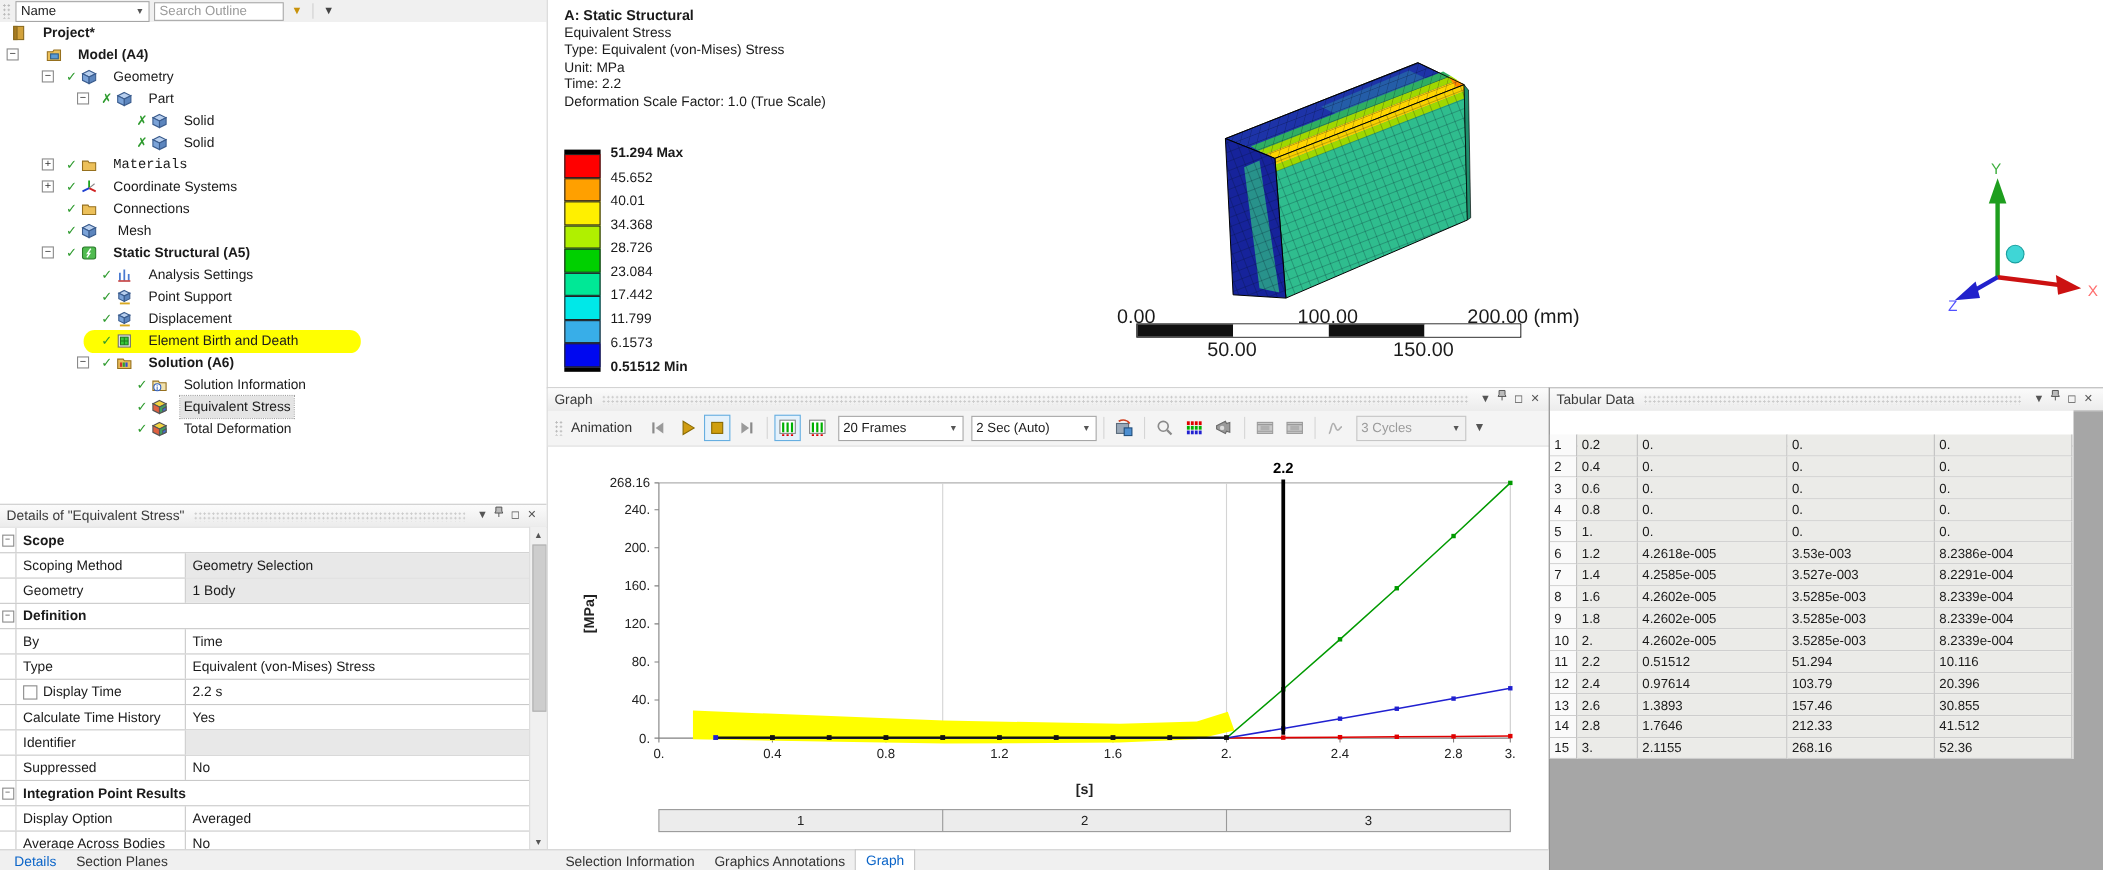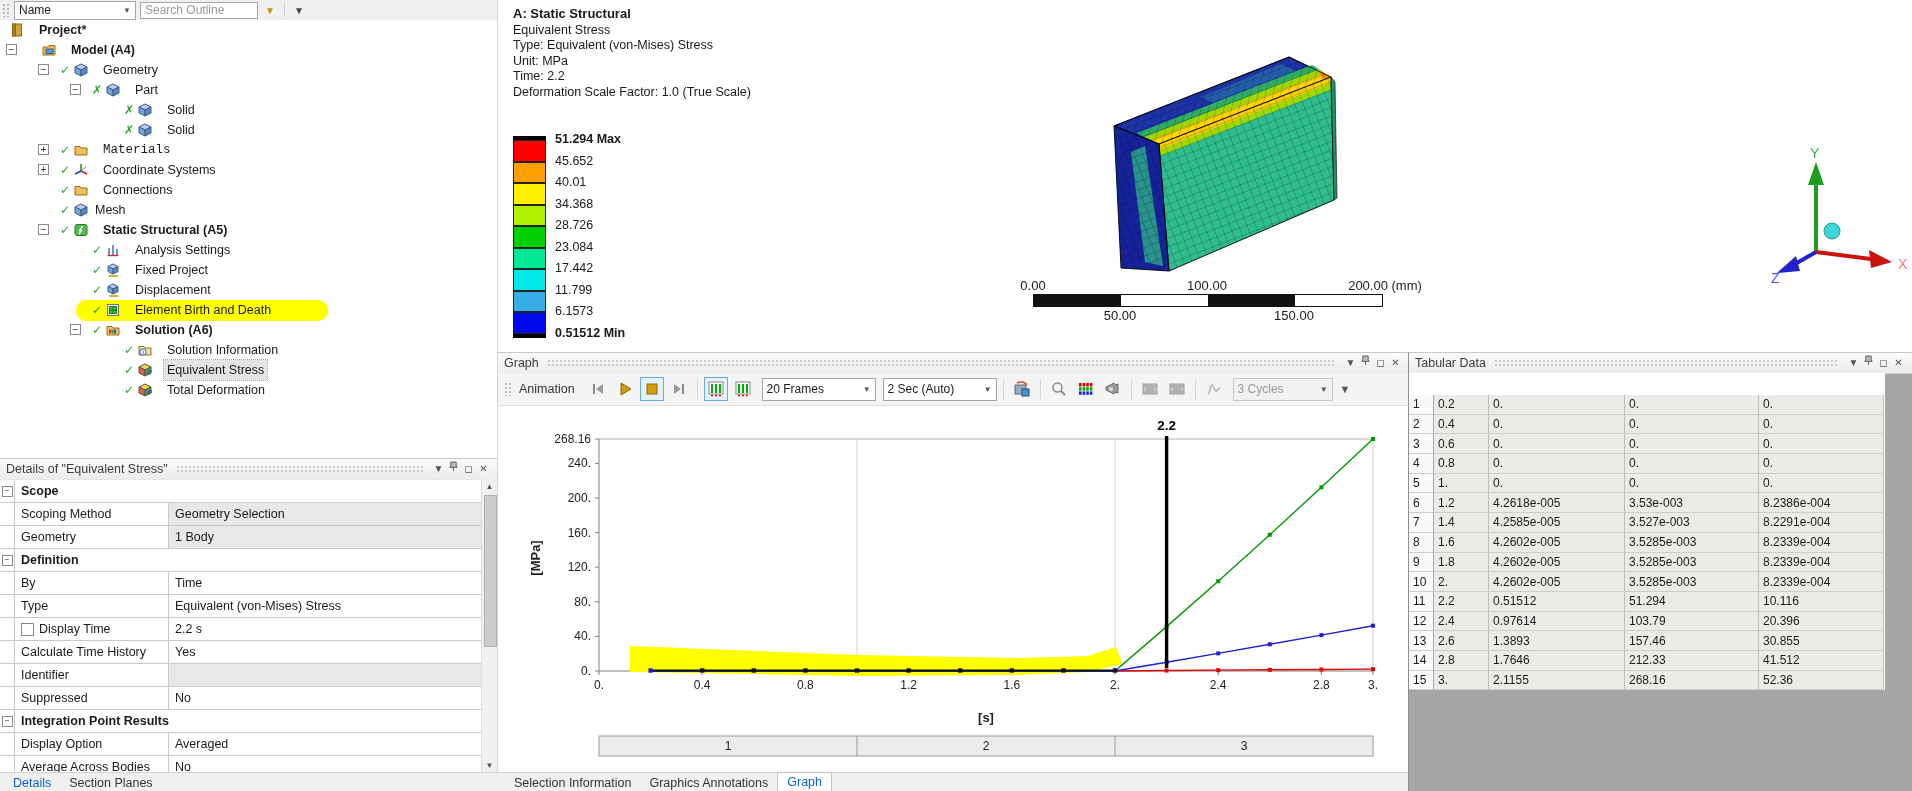--- a/index.html
+++ b/index.html
@@ -71,21 +71,21 @@
   
   #viewport{position:absolute;left:497px;top:0;width:1415px;height:352px;background:#fff;border-left:1px solid #d5d5d5;}
   #annotation{position:absolute;left:15px;top:6px;font-size:12.5px;line-height:15.5px;}
   #annotation .t{font-weight:bold;font-size:13px;margin-bottom:1px;}
   #color-scale{position:absolute;left:15px;top:136px;width:150px;height:215px;}
   #color-scale .cap{position:absolute;left:0;width:33px;height:4px;background:#000;}
   #color-scale .band{position:absolute;left:0;width:33px;box-sizing:border-box;border:0.5px solid #222;}
   #color-scale .clabel{position:absolute;left:42px;font-size:12.5px;white-space:nowrap;}
   #color-scale .clabel.b{font-weight:bold;}
   #model-svg{position:absolute;left:583px;top:40px;}
-  #ruler{position:absolute;left:515px;top:278px;width:400px;height:48px;font-size:13px;}
+  #ruler{position:absolute;left:515px;top:278px;width:400px;height:48px;font-size:18px;}
   .r-lab{position:absolute;transform:translateX(-50%);white-space:nowrap;}
   #ruler-bar{position:absolute;left:20px;top:16px;width:348px;height:11px;border:1px solid #111;font-size:0;}
   #ruler-bar span{display:inline-block;width:87px;height:11px;}
   #triad-svg{position:absolute;left:1273px;top:140px;}
 
   
   #graph-panel{position:absolute;left:497px;top:352px;width:911px;height:420px;background:#fff;
     border-left:1px solid #d5d5d5;border-top:1px solid #c9c9c9;}
   #graph-toolbar{position:absolute;left:0;top:20px;width:100%;height:33px;background:#f4f4f4;
     border-bottom:1px solid #e0e0e0;display:flex;align-items:center;gap:3px;padding-left:4px;box-sizing:border-box;}
@@ -209,21 +209,21 @@
           </svg></span>
         <span class="tlabel" style="left: 100px;">Connections</span>
       </div>
       <div class="tree-row" style="top: 180px;">
         <span class="mark" style="left: 60px;">✓</span>
         <span class="ticon" style="left: 74px;"><svg viewBox="0 0 14 14">
             <polygon points="7,1 13,4 7,7 1,4" fill="#b8cfee" stroke="#3a5c8e"></polygon>
             <polygon points="1,4 7,7 7,13 1,10" fill="#7ba3d8" stroke="#3a5c8e"></polygon>
             <polygon points="13,4 13,10 7,13 7,7" fill="#5c85bd" stroke="#3a5c8e"></polygon>
           </svg></span>
-        <span class="tlabel" style="left: 92px; text-align: right;">Mesh</span>
+        <span class="tlabel" style="left: 104px; text-align: right;">Mesh</span>
       </div>
       <div class="tree-row" style="top: 200px;">
         <span class="expander" style="left: 38px;">−</span>
         <span class="mark" style="left: 60px;">✓</span>
         <span class="ticon" style="left: 74px;"><svg viewBox="0 0 14 14">
             <rect x="1" y="1.5" width="12" height="11" rx="2" fill="#50bb50" stroke="#2a7a2a"></rect>
             <path d="M8.5 3 L5.5 7.5 H7.5 L5 11" stroke="#fff" stroke-width="1.3" fill="none"></path>
           </svg></span>
         <span class="tlabel b" style="left: 100px;">Static Structural (A5)</span>
       </div>
@@ -236,21 +236,21 @@
         <span class="tlabel" style="left: 132px;">Analysis Settings</span>
       </div>
       <div class="tree-row" style="top: 240px;">
         <span class="mark" style="left: 92px;">✓</span>
         <span class="ticon" style="left: 106px;"><svg viewBox="0 0 14 14">
             <polygon points="7,1 12,3.5 7,6 2,3.5" fill="#b8cfee" stroke="#3a5c8e"></polygon>
             <polygon points="2,3.5 7,6 7,11 2,8.5" fill="#7ba3d8" stroke="#3a5c8e"></polygon>
             <polygon points="12,3.5 12,8.5 7,11 7,6" fill="#5c85bd" stroke="#3a5c8e"></polygon>
             <line x1="3" y1="13" x2="12" y2="13" stroke="#d8a820" stroke-width="1.8"></line>
           </svg></span>
-        <span class="tlabel" style="left: 132px;">Fixed Project</span>
+        <span class="tlabel" style="left: 132px;">Point Support</span>
       </div>
       <div class="tree-row" style="top: 260px;">
         <span class="mark" style="left: 92px;">✓</span>
         <span class="ticon" style="left: 106px;"><svg viewBox="0 0 14 14">
             <polygon points="7,1 12,3.5 7,6 2,3.5" fill="#b8cfee" stroke="#3a5c8e"></polygon>
             <polygon points="2,3.5 7,6 7,11 2,8.5" fill="#7ba3d8" stroke="#3a5c8e"></polygon>
             <polygon points="12,3.5 12,8.5 7,11 7,6" fill="#5c85bd" stroke="#3a5c8e"></polygon>
             <line x1="3" y1="13" x2="12" y2="13" stroke="#d8a820" stroke-width="1.8"></line>
           </svg></span>
         <span class="tlabel" style="left: 132px;">Displacement</span>

